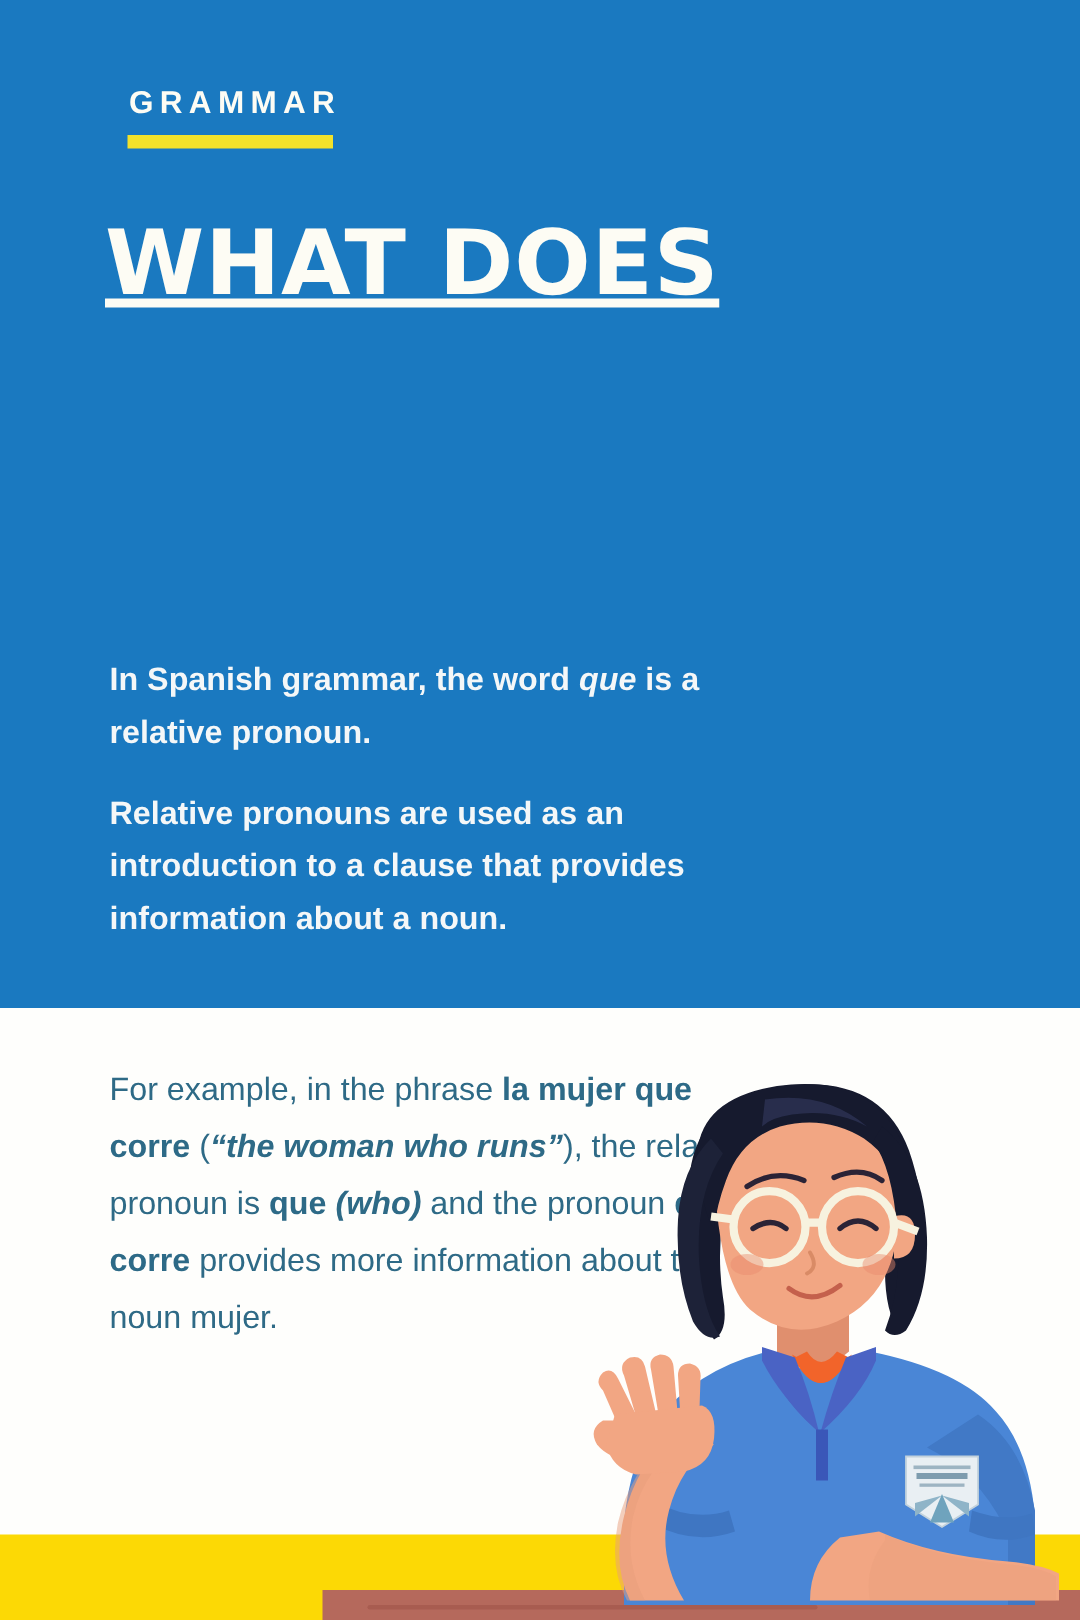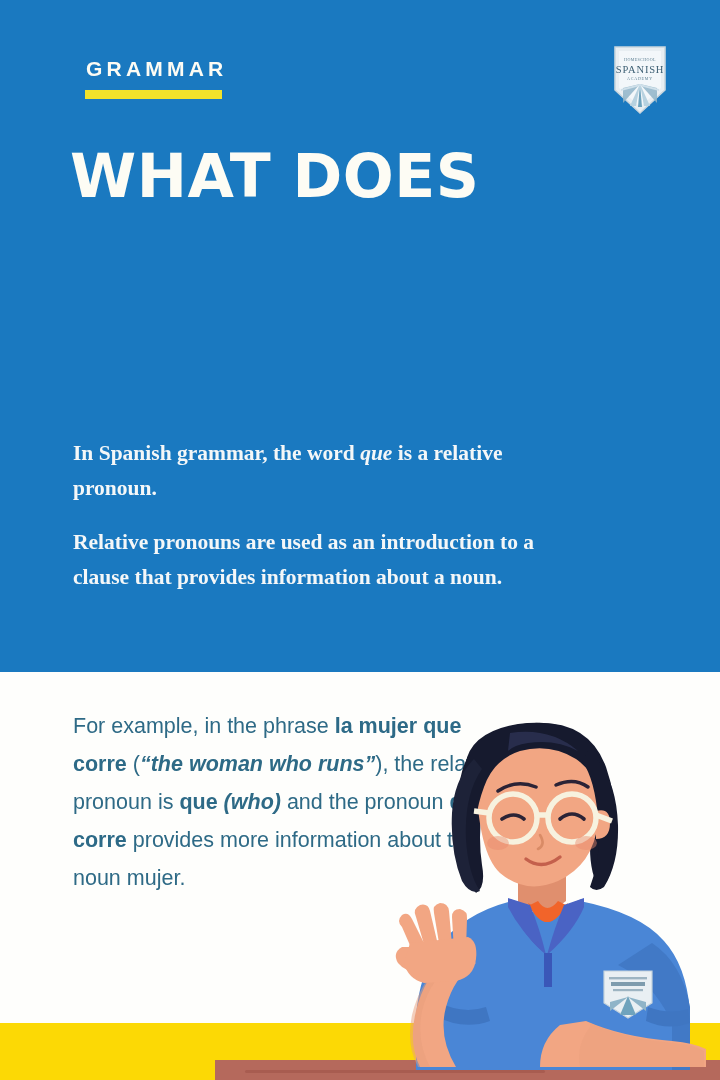--- a/index.html
+++ b/index.html
@@ -63,34 +63,34 @@
     position: absolute;
     left: 70px;
     top: 140px;
     width: 560px;
     color: #fdfcf4;
     font-family: "DejaVu Sans", sans-serif;
     font-weight: bold;
     font-size: 60px;
     line-height: 73px;
     letter-spacing: 0.5px;
+    text-decoration: underline;
   }
   .headline .ln { display: block; white-space: nowrap; }
 
   
   .blue-body {
     position: absolute;
     left: 73px;
     top: 436px;
     width: 470px;
     color: #f4f7f8;
     font-size: 21.5px;
     line-height: 35px;
     font-weight: bold;
-    font-family: Liberation Serif, serif;
   }
   .blue-body p { margin: 0; }
   .blue-body p + p { margin-top: 19px; }
   .blue-body em { font-style: italic; }
 
   
   .white-body {
     position: absolute;
     left: 73px;
     top: 707px;
@@ -145,37 +145,20 @@
 </head>
 <body>
 
 <div class="poster">
 
   <div class="blue-panel"></div>
 
   <div class="eyebrow">GRAMMAR</div>
   <div class="eyebrow-rule"></div>
 
-  <div class="logo">
-    <svg width="56" height="72" viewBox="0 0 56 72" xmlns="http://www.w3.org/2000/svg">
-      <path d="M3 3 H53 V46 L28 69 L3 46 Z" fill="#e8eef2" stroke="#c9d6de" stroke-width="1.6"></path>
-      <path d="M7 7 H49 V44 L28 63 L7 44 Z" fill="#f3f7fa"></path>
-      <g>
-        <path d="M28 40 L11 59 L11 44 Z" fill="#8fb4c8" opacity="0.85"></path>
-        <path d="M28 40 L45 59 L45 44 Z" fill="#8fb4c8" opacity="0.85"></path>
-        <path d="M28 40 L18 62 L24 62 Z" fill="#b8d2e0"></path>
-        <path d="M28 40 L38 62 L32 62 Z" fill="#b8d2e0"></path>
-        <path d="M28 40 L26 63 L30 63 Z" fill="#6fa3bd"></path>
-        <path d="M9 45 L28 40 L47 45 L47 47 L28 42 L9 47 Z" fill="#cfe0ea"></path>
-      </g>
-      <text x="28" y="17" text-anchor="middle" font-family="'Liberation Serif', serif" font-size="4" fill="#5a7d90" letter-spacing="0.4">HOMESCHOOL</text>
-      <text x="28" y="29" text-anchor="middle" font-family="'Liberation Serif', serif" font-size="10.5" fill="#3d5f73" letter-spacing="0.8">SPANISH</text>
-      <text x="28" y="36" text-anchor="middle" font-family="'Liberation Serif', serif" font-size="4" fill="#5a7d90" letter-spacing="0.8">ACADEMY</text>
-    </svg>
-  </div>
 
   <div class="headline">
     <span class="ln">WHAT DOES</span>
   </div>
 
   <div class="blue-body">
     <p><span>In Spanish grammar, the word </span><em>que</em><span> is a relative pronoun.</span></p>
     <p>Relative pronouns are used as an introduction to a clause that provides information about a noun.</p>
   </div>
 

